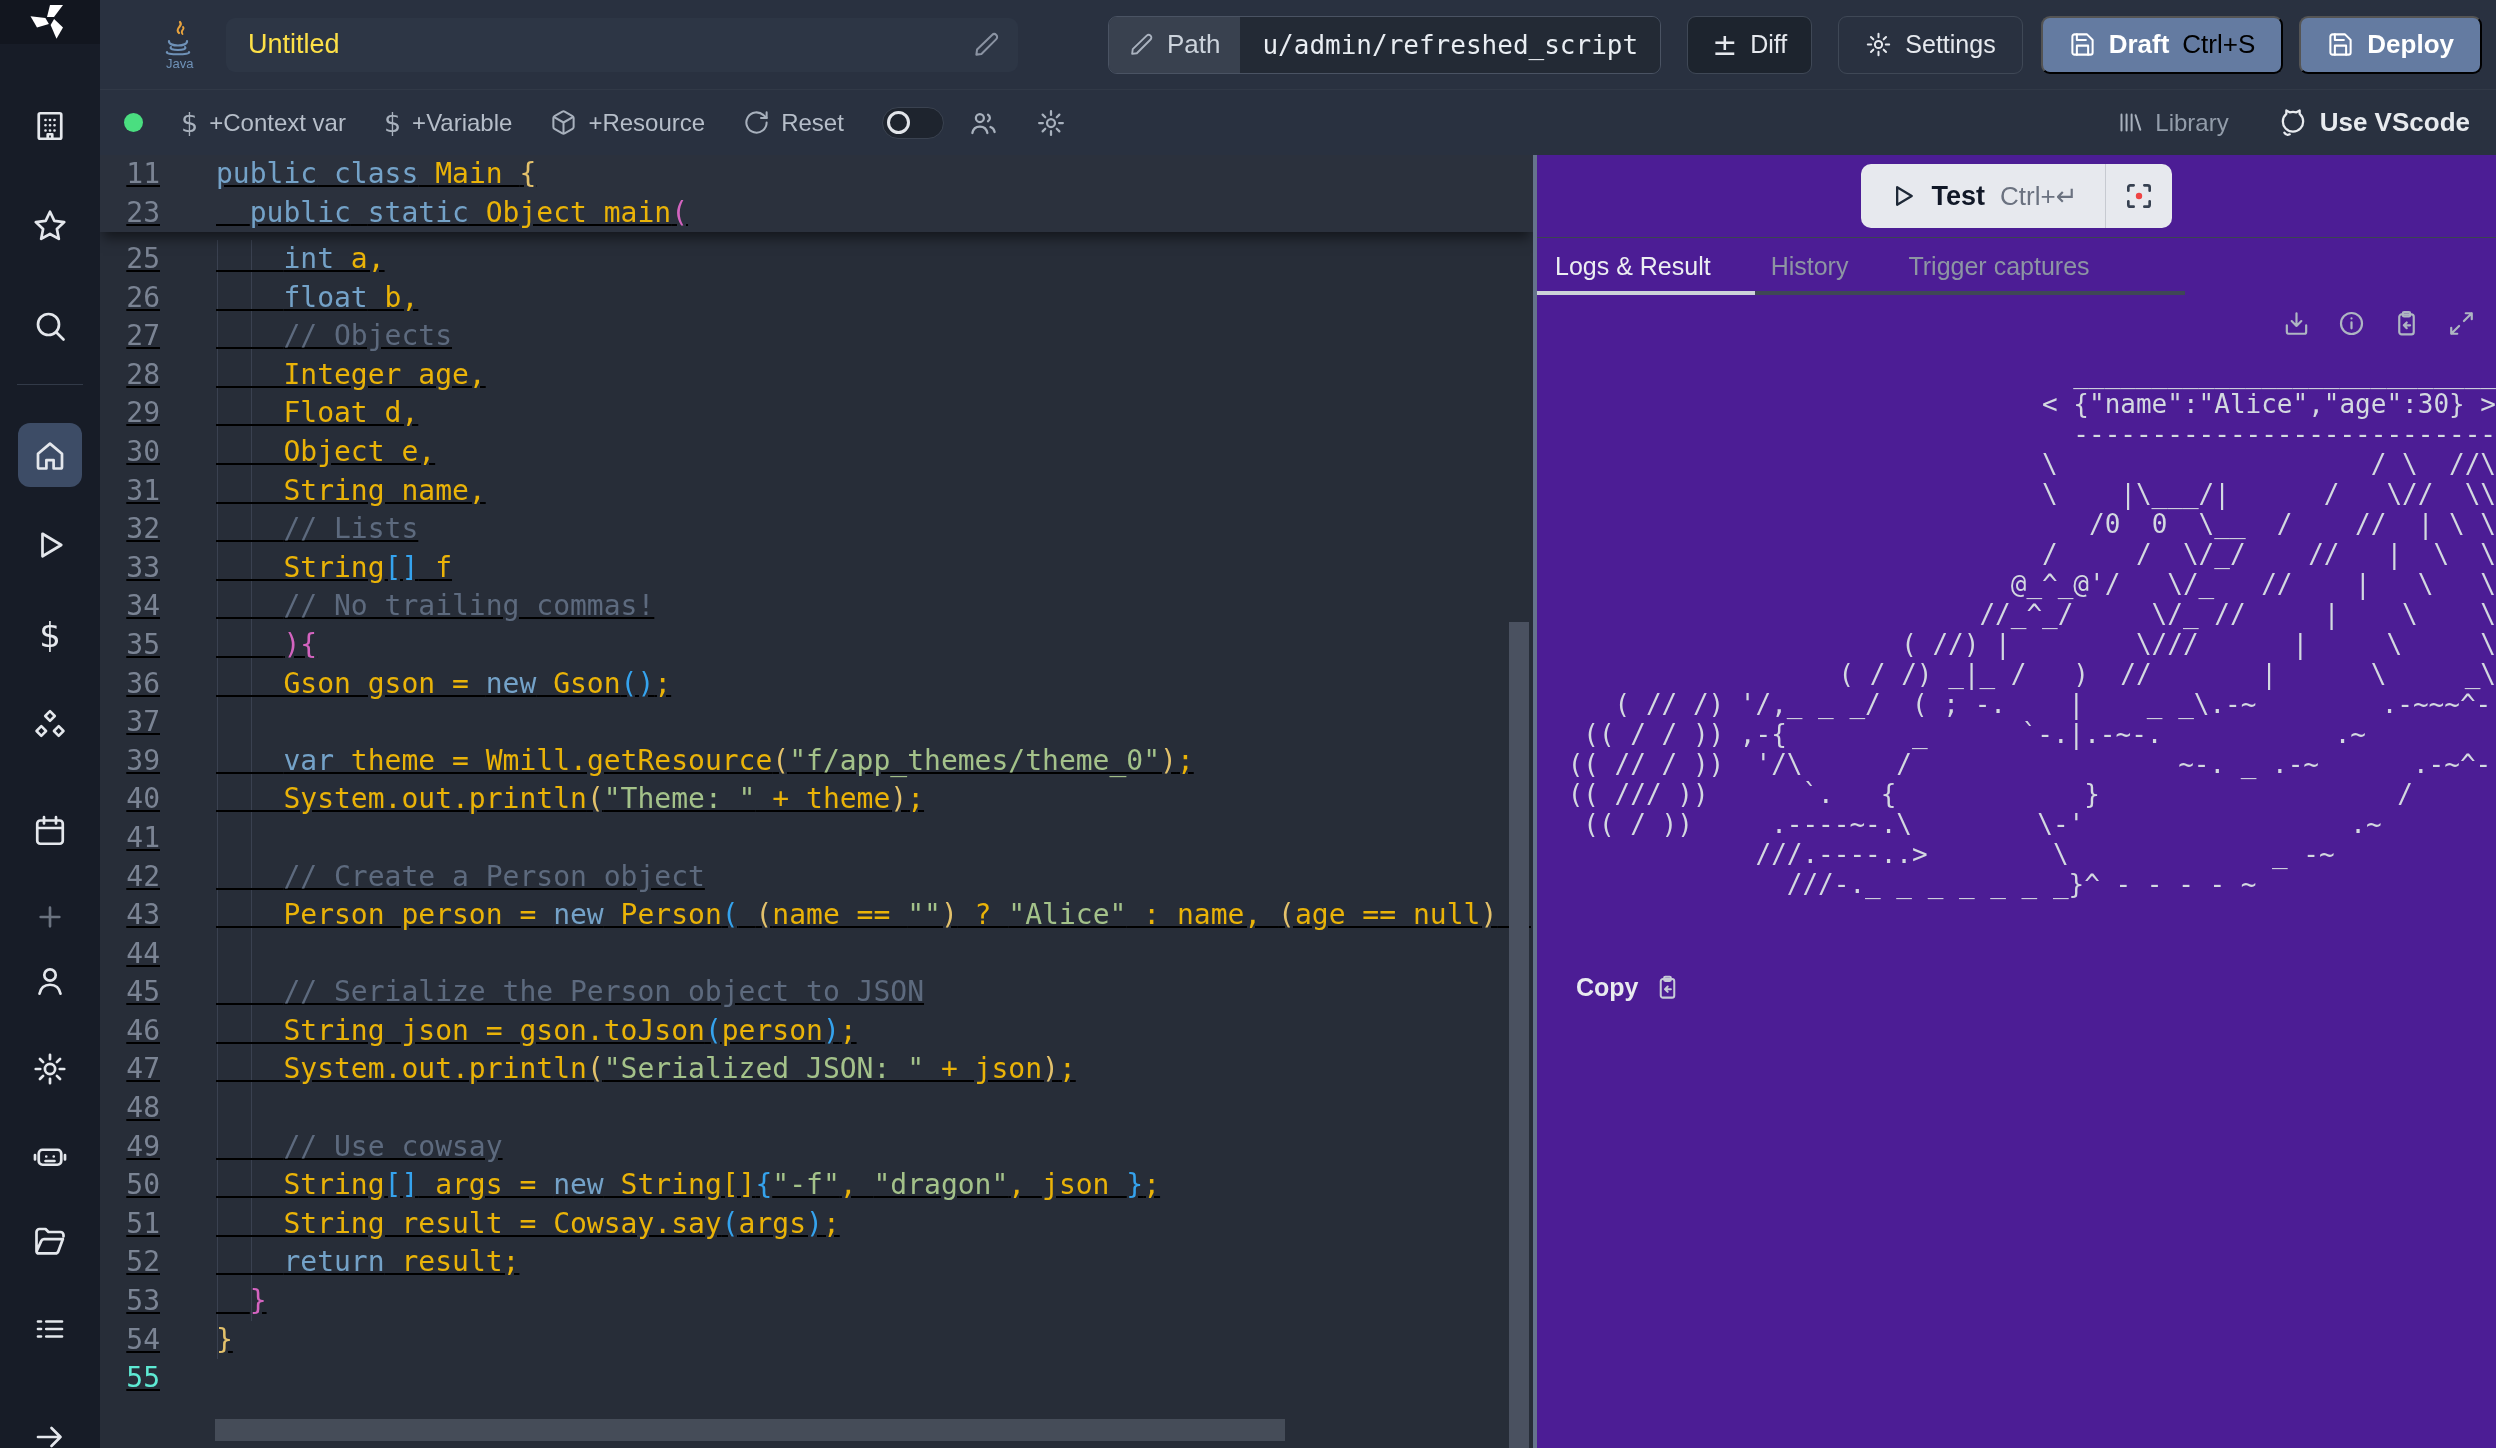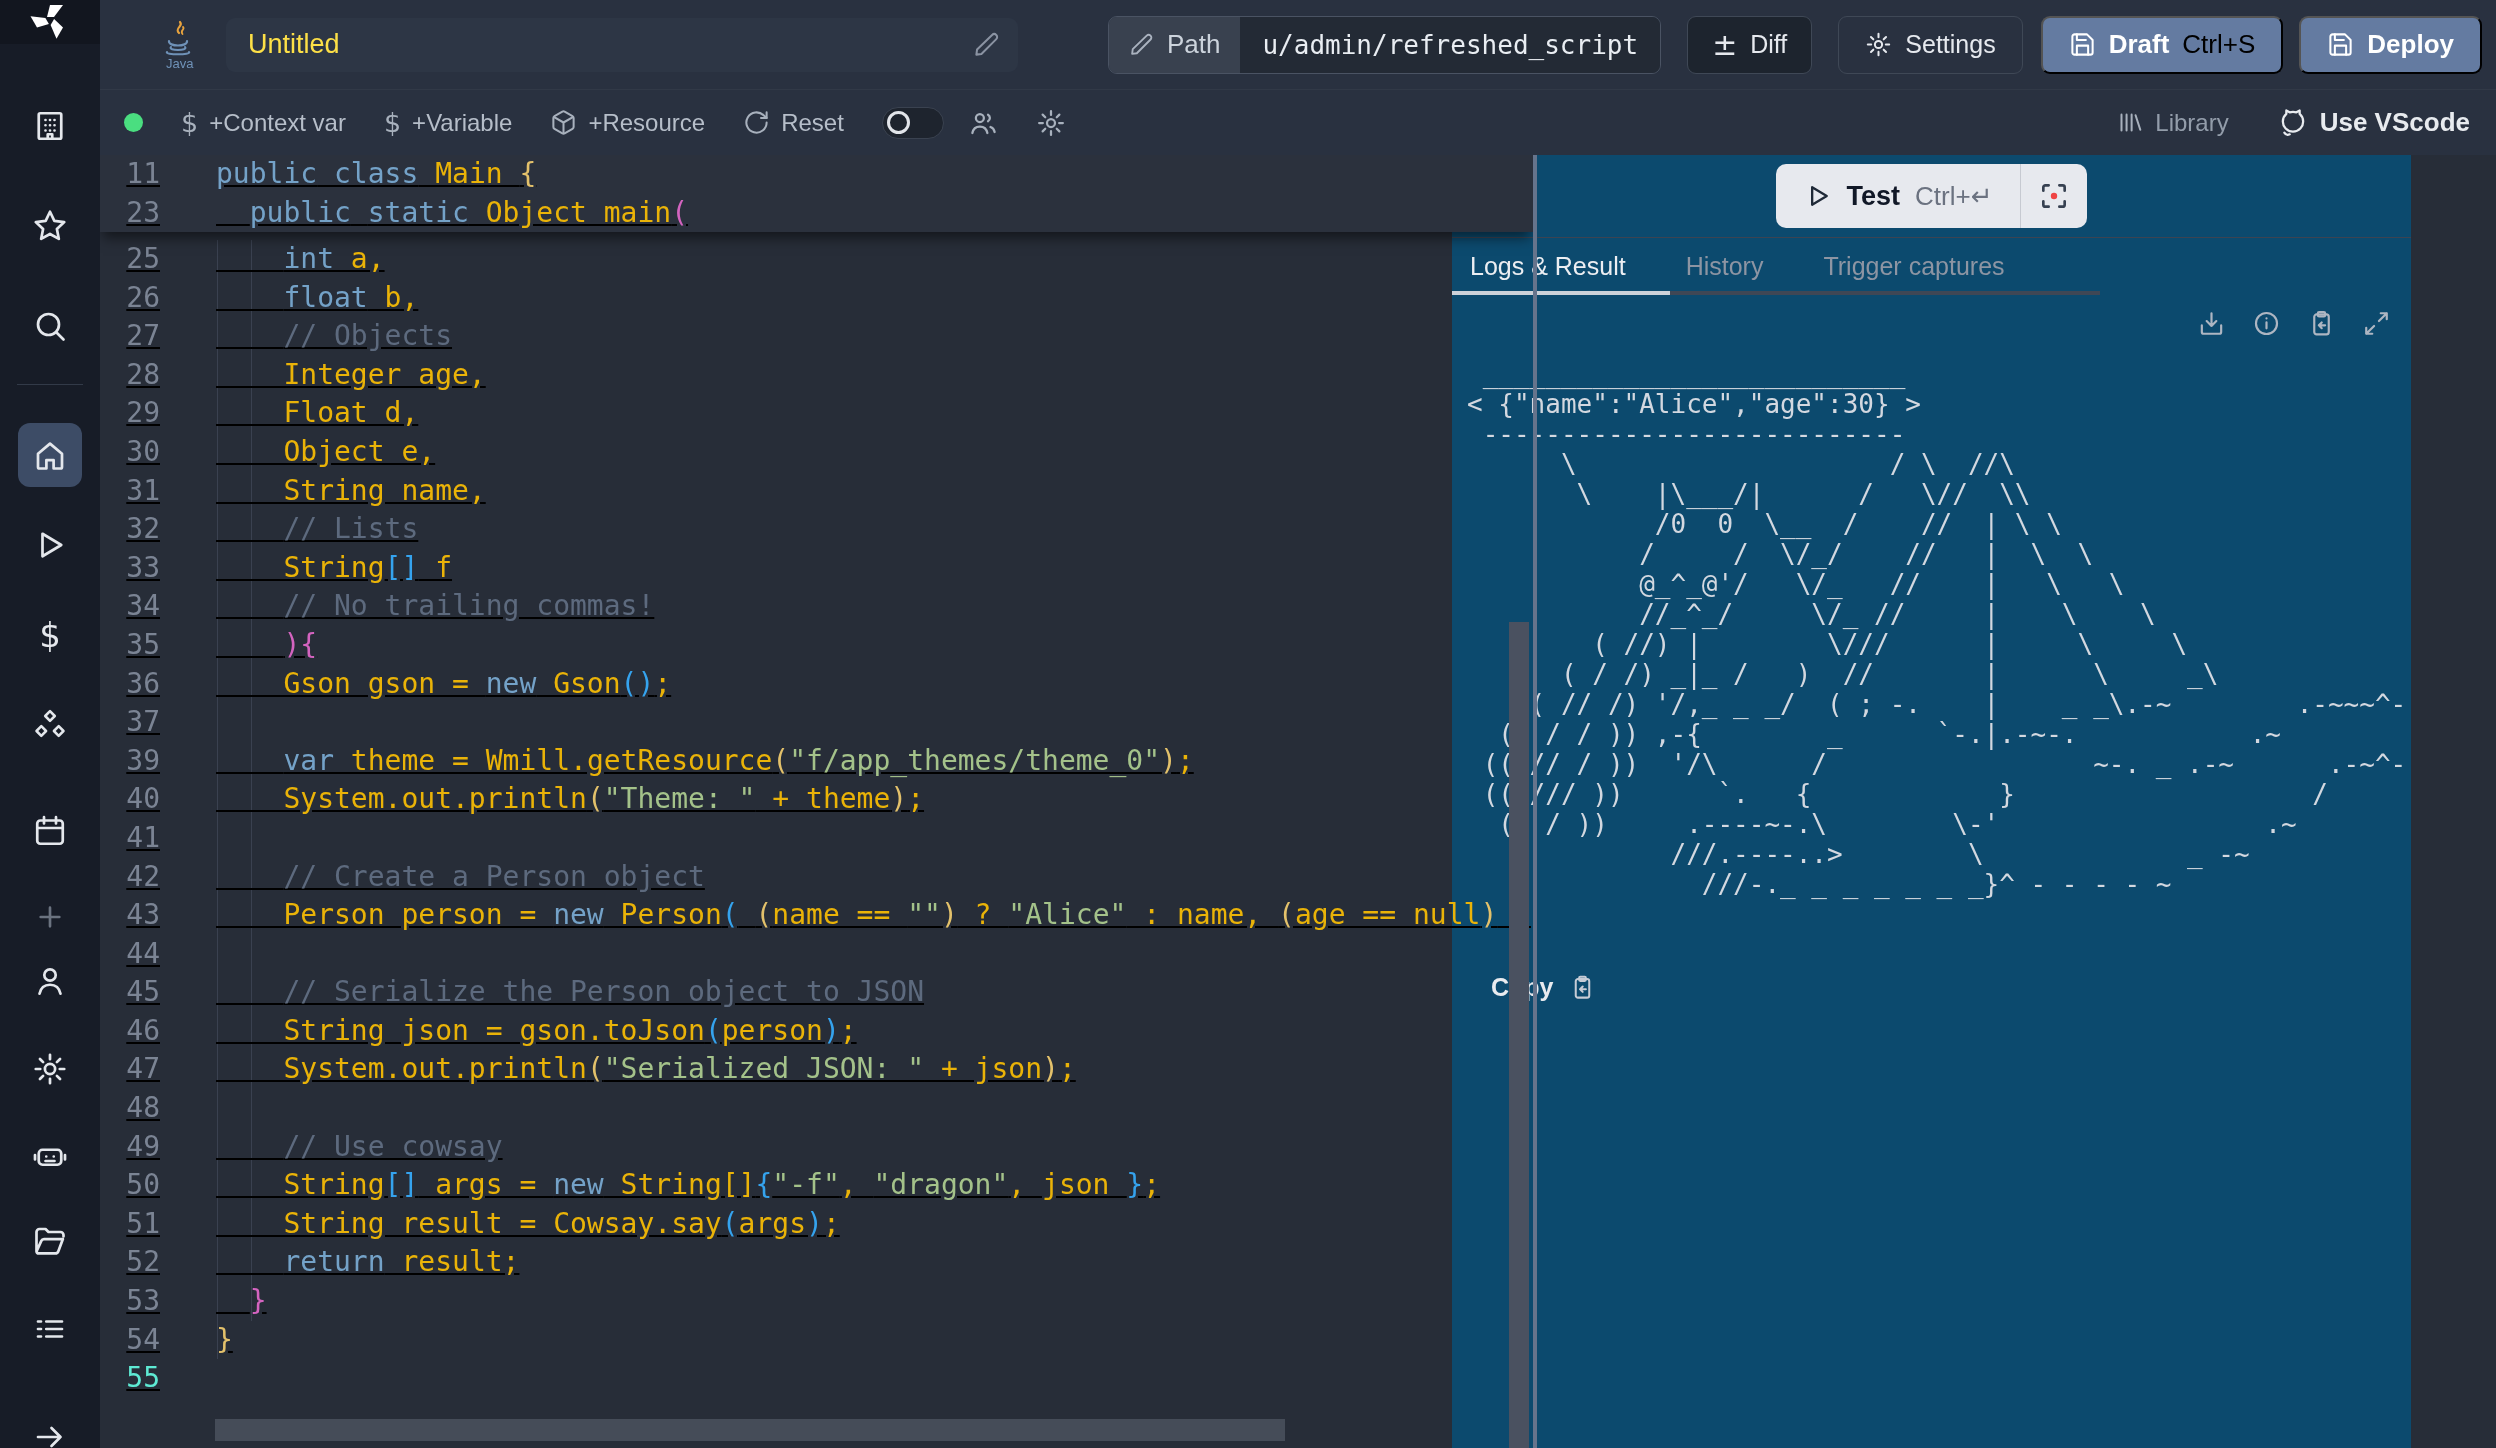--- a/index.html
+++ b/index.html
@@ -77,21 +77,21 @@
   .tok-fg { color:#eab308;text-align:center; } .tok-kw { color:#74a2c8; } .tok-cm { color:#5d6a7e; }
   .tok-st { color:#a4c28a; } .tok-by { color:#e3c16b; } .tok-bp { color:#d464c0; }
   .tok-bb { color:#35a3ee; }
   .vscroll-thumb { position:absolute; left:1409px; top:467px; width:20px; height:826px;
                    background:#4a5160; z-index:4; }
   .hscroll-thumb { position:absolute; left:115px; top:1264px; width:1070px; height:22px;
                    background:#454c58; z-index:4; }
 
   
   .divider { position:absolute; left:1533px; top:155px; width:4px; height:1293px; background:#66748c; z-index:5; }
-  .panel { position:absolute; left:1452px; top:155px; width:959px; height:1293px; background:#0c4a6e; }
+  .panel { position:absolute; left:1537px; top:155px; width:959px; height:1293px; background:#4c1d95;text-align:right; }
   .test-bar { height:83px; border-bottom:1px solid #3c4452; display:flex; align-items:center; justify-content:center; }
   .test-btn { height:64px; background:#e7e9ee; border-radius:10px; display:flex; align-items:stretch; overflow:hidden; }
   .test-main { display:flex; align-items:center; gap:15px; padding:0 28px; cursor:pointer; }
   .test-main .ic { width:28px; height:28px; color:#1f2937; }
   .test-label { font-size:27px; font-weight:700; color:#111827; }
   .test-shortcut { font-size:26px; color:#6b7280; }
   .test-sep { width:1px; background:#c7cad1; }
   .test-capture { width:66px; display:flex; align-items:center; justify-content:center; cursor:pointer; }
   .test-capture .ic { width:32px; height:32px; color:#374151; }
   .tabs { height:57px; display:flex; align-items:center; position:relative; }

